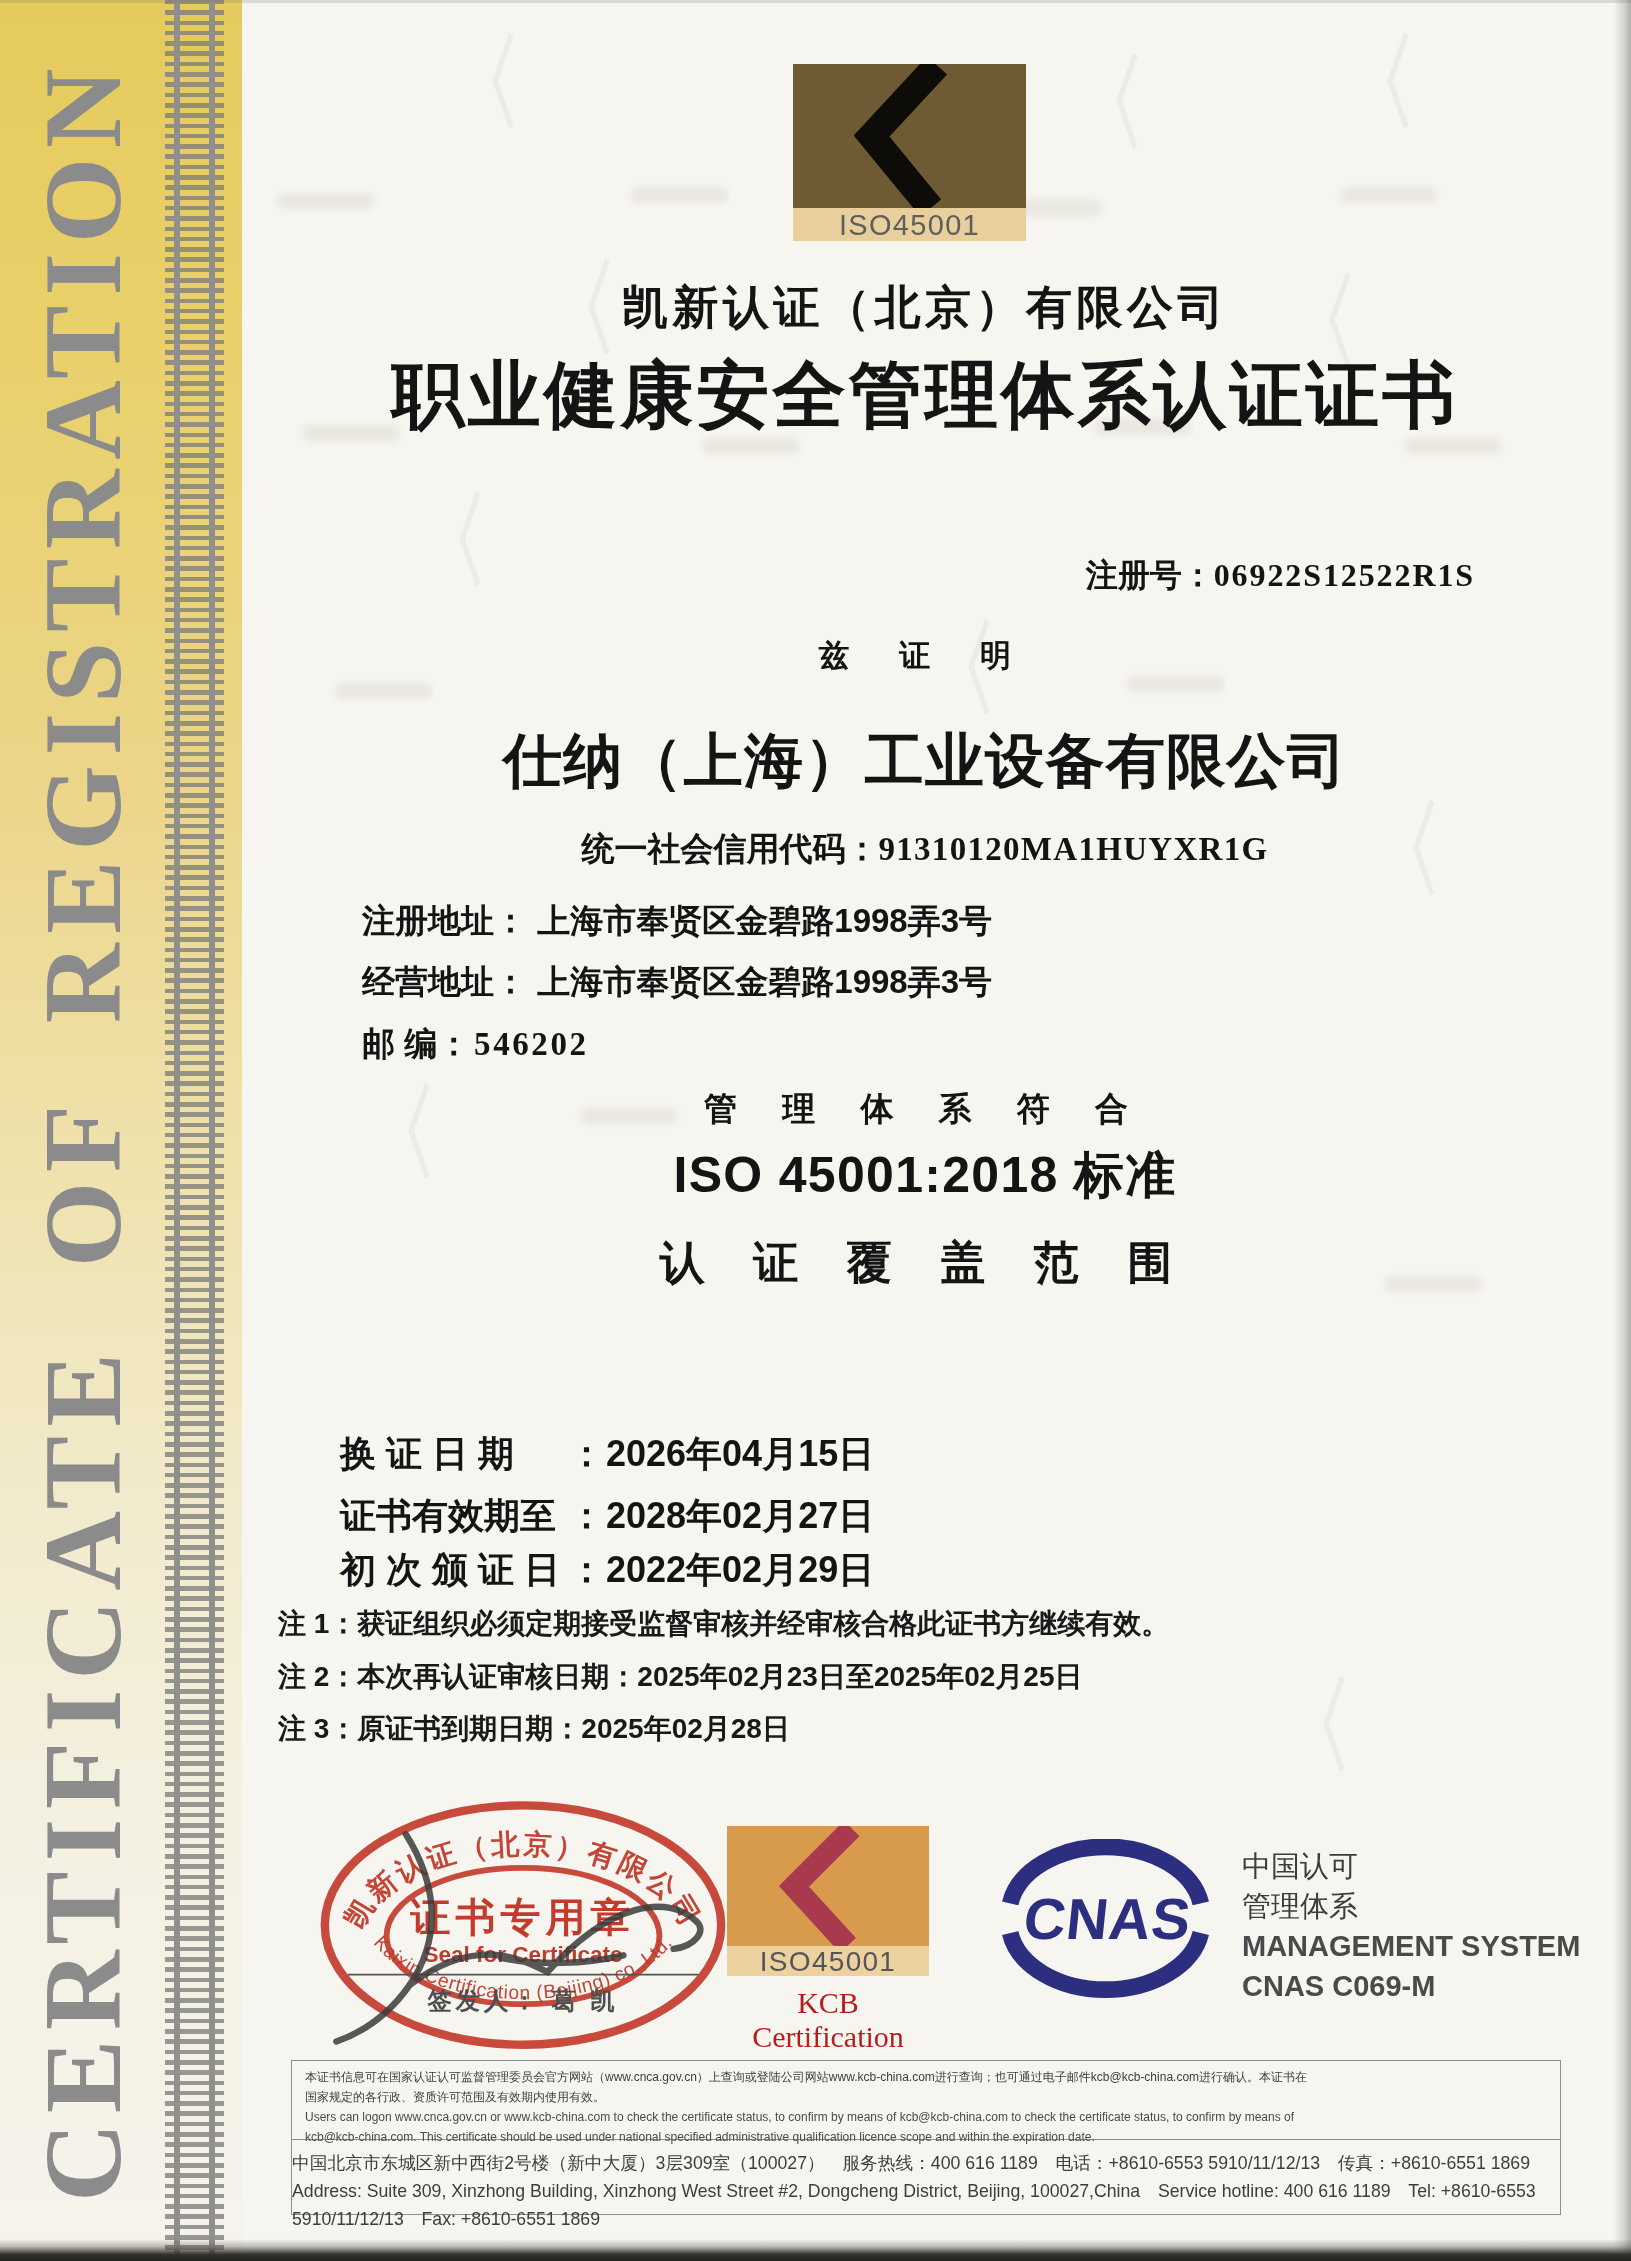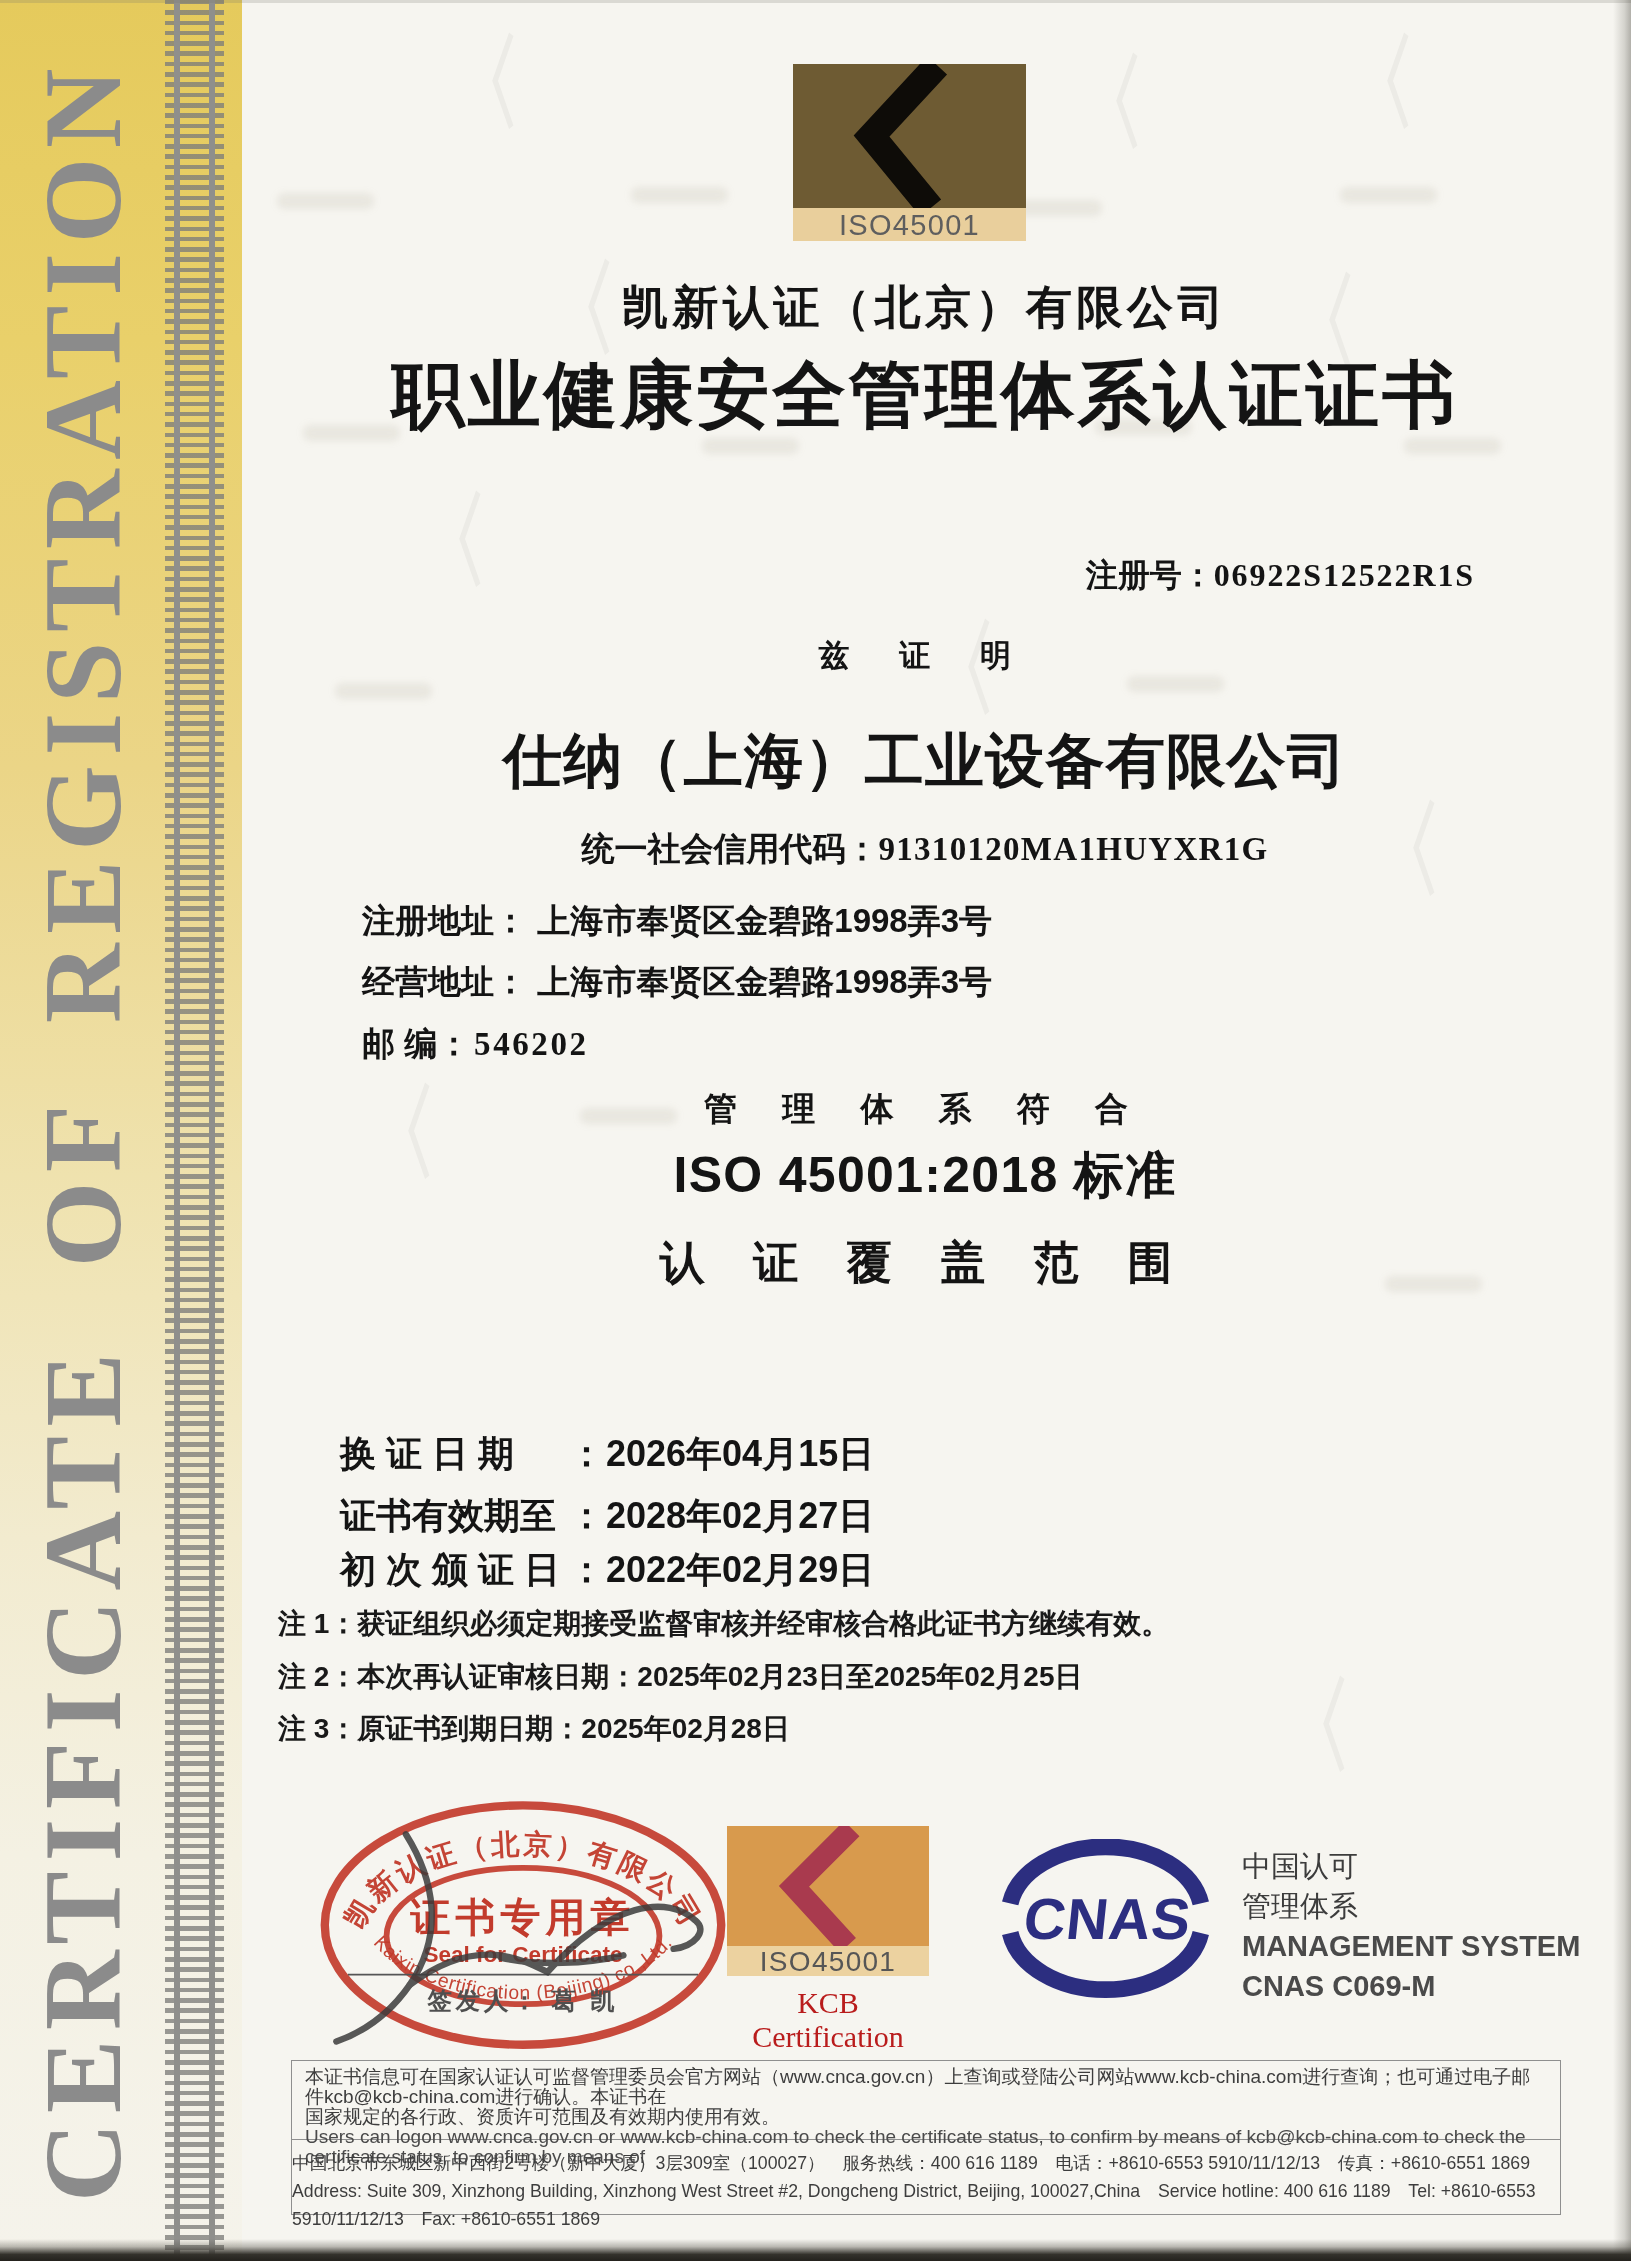--- a/index.html
+++ b/index.html
@@ -52,21 +52,21 @@
   .seal-svg{position:absolute;left:308px;top:1797px;}
   .kcb{position:absolute;left:727px;top:1826px;width:202px;text-align:center;}
   .kcb-box{height:120px;background:#d89a4d;}
   .kcb-strip{height:30px;background:#ecd2a0;font-size:28px;color:#565656;line-height:32px;letter-spacing:1.3px;}
   .kcb-caption{margin-top:10.3px;font-family:"Liberation Serif",serif;font-size:30px;color:#b91c1c;}
   .cnas-svg{position:absolute;left:996px;top:1839px;}
   .cnas-text{position:absolute;left:1242px;top:1846px;font-size:29px;color:#3c3c3c;line-height:40px;}
   .cnas-text .b{font-weight:700;color:#4a4a4a;}
   
   .fpbox{position:absolute;left:291px;top:2060px;width:1270px;height:80px;border:1.3px solid #8f8f8f;
-         padding:6.4px 13px 0;font-size:19px;line-height:20px;color:#4a4a4a;box-sizing:border-box;text-align:left;}
+         padding:6.4px 13px 0;font-size:12px;line-height:20px;color:#4a4a4a;box-sizing:border-box;text-align:left;}
   .fpbox .zh{color:#3d3d3d;}
   .footbox{position:absolute;left:291px;top:2139px;width:1270px;height:76px;border:1.3px solid #8f8f8f;border-top:none;
          text-align:left;font-size:17.7px;color:#3d3d3d;padding-top:10.3px;line-height:28px;box-sizing:border-box;}
   
   .edge-top{position:absolute;left:0;top:0;width:100%;height:3.2px;background:rgba(120,118,110,.22);}
   .edge-right{position:absolute;right:0;top:0;width:19.3px;height:100%;
          background:linear-gradient(90deg,rgba(0,0,0,0),rgba(90,88,80,.22) 60%,rgba(60,58,50,.4));}
   .edge-bottom{position:absolute;left:0;bottom:0;width:100%;height:22px;
          background:linear-gradient(180deg,rgba(0,0,0,0),rgba(70,68,60,.35) 35%,#34322c 70%,#23211d);}
 </style>
@@ -211,20 +211,21 @@
     <div>中国认可</div>
     <div>管理体系</div>
     <div class="b">MANAGEMENT SYSTEM</div>
     <div class="b">CNAS C069-M</div>
   </div>
 
   <div class="fpbox">
     <div class="zh">本证书信息可在国家认证认可监督管理委员会官方网站（www.cnca.gov.cn）上查询或登陆公司网站www.kcb-china.com进行查询；也可通过电子邮件kcb@kcb-china.com进行确认。本证书在</div>
     <div class="zh">国家规定的各行政、资质许可范围及有效期内使用有效。</div>
     <div>Users can logon www.cnca.gov.cn or www.kcb-china.com to check the certificate status, to confirm by means of kcb@kcb-china.com to check the certificate status, to confirm by means of</div>
+    <div>kcb@kcb-china.com. This certificate should be used under national specified administrative qualification licence scope and within the expiration date.</div>
   </div>
 
   <div class="footbox">
     <div>中国北京市东城区新中西街2号楼（新中大厦）3层309室（100027）　服务热线：400 616 1189　电话：+8610-6553 5910/11/12/13　传真：+8610-6551 1869</div>
     <div>Address: Suite 309, Xinzhong Building, Xinzhong West Street #2, Dongcheng District, Beijing, 100027,China　Service hotline: 400 616 1189　Tel: +8610-6553 5910/11/12/13　Fax: +8610-6551 1869</div>
   </div>
 
   <div class="edge-top"></div>
   <div class="edge-right"></div>
   <div class="edge-bottom"></div>

